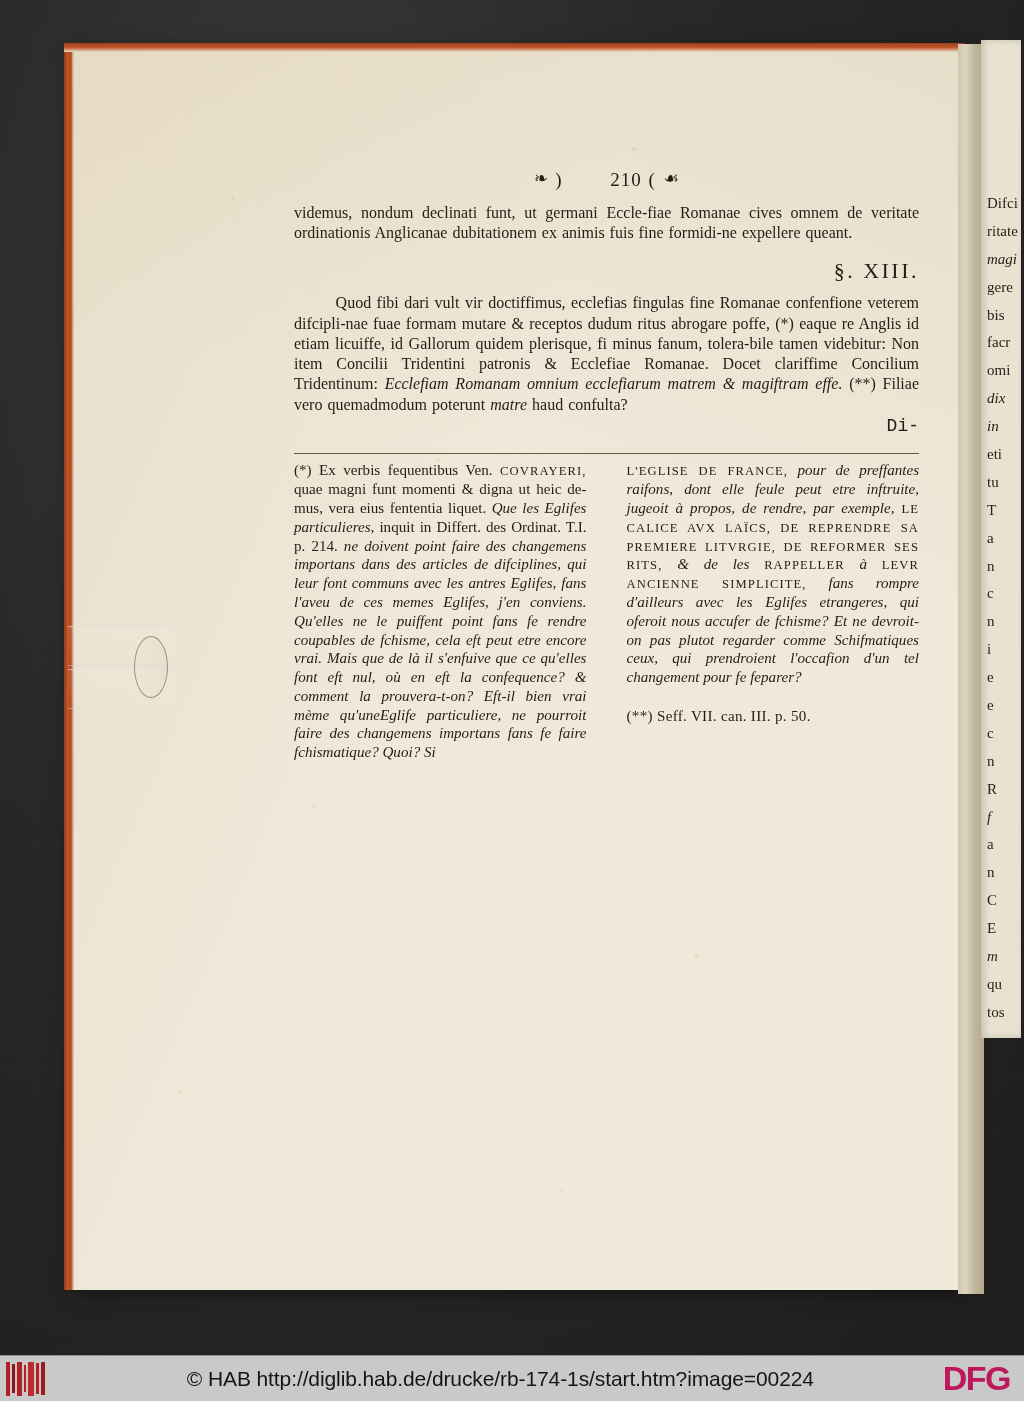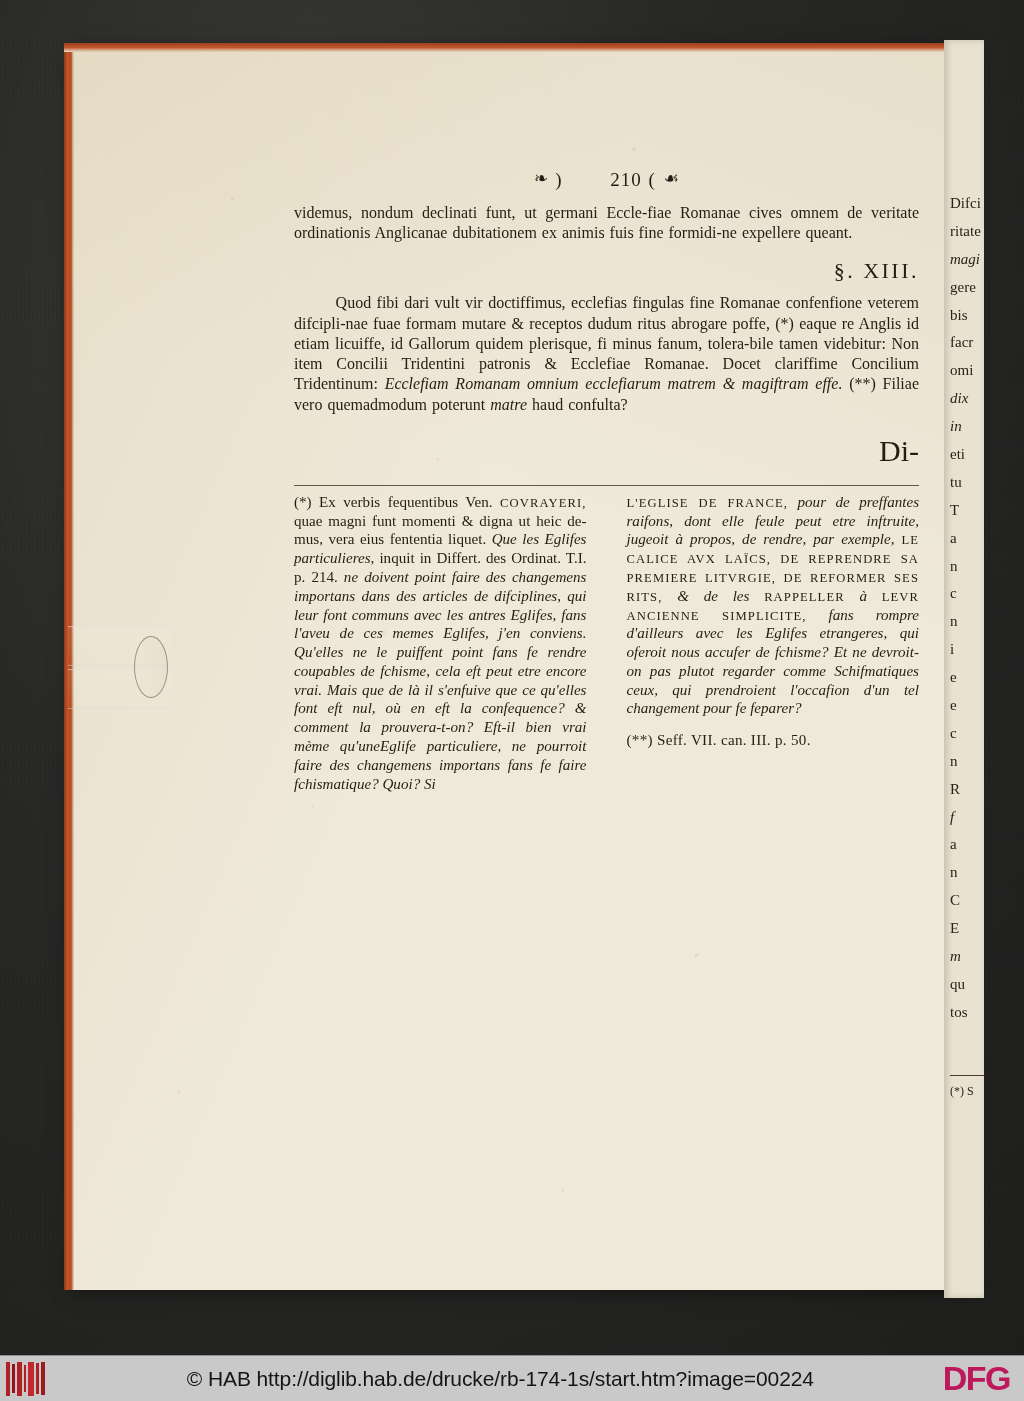--- a/index.html
+++ b/index.html
@@ -113,23 +113,24 @@
 
   .sectionhead {
     text-align: right;
     font-size: 22px;
     letter-spacing: 2.5px;
     margin: 15px 0 9px 0;
   }
 
   .catchline {
     text-align: right;
-    font-size: 30px;
+    font-size: 18px;
     line-height: 1.2;
-    margin-top: 18px;
+    margin-top: 1px;
+    font-family: Liberation Mono, monospace;
   }
 
   em.it { font-style: italic; }
 
   
   #fn-rule {
     border-top: 1.4px solid #4a3d2c;
     margin: 16px 0 7px 0;
     width: 100%;
     opacity: .85;
@@ -145,37 +146,37 @@
     text-align: justify;
     text-align-last: left;
   }
   .fn-col-1 { position: relative; }
   .sc-up {
     font-size: 12.6px;
     letter-spacing: 1.1px;
     font-style: normal;
   }
   .fnref { font-style: normal; }
-  .fn2 { margin-top: 13px; font-style: normal; letter-spacing: .3px; }
+  .fn2 { margin-top: 20px; font-style: normal; letter-spacing: .3px; }
 
   
   #gutter {
     position: absolute;
     left: 958px;
     top: 44px;
     width: 26px;
     height: 1250px;
     background: linear-gradient(90deg, #cfc6ae 0%, #ddd5c0 28%, #c2b79c 62%, #b5a98d 100%);
   }
   #leaf-right {
     position: absolute;
-    left: 944px;
+    left: 981px;
     top: 40px;
     width: 40px;
-    height: 1258px;
+    height: 998px;
     background: #e9e2d0;
     overflow: hidden;
     box-shadow: inset 3px 0 7px rgba(0,0,0,.16);
   }
   #leaf-right .rt-type {
     position: absolute;
     left: 6px;
     top: 150px;
     width: 60px;
     color: #2a2218;

